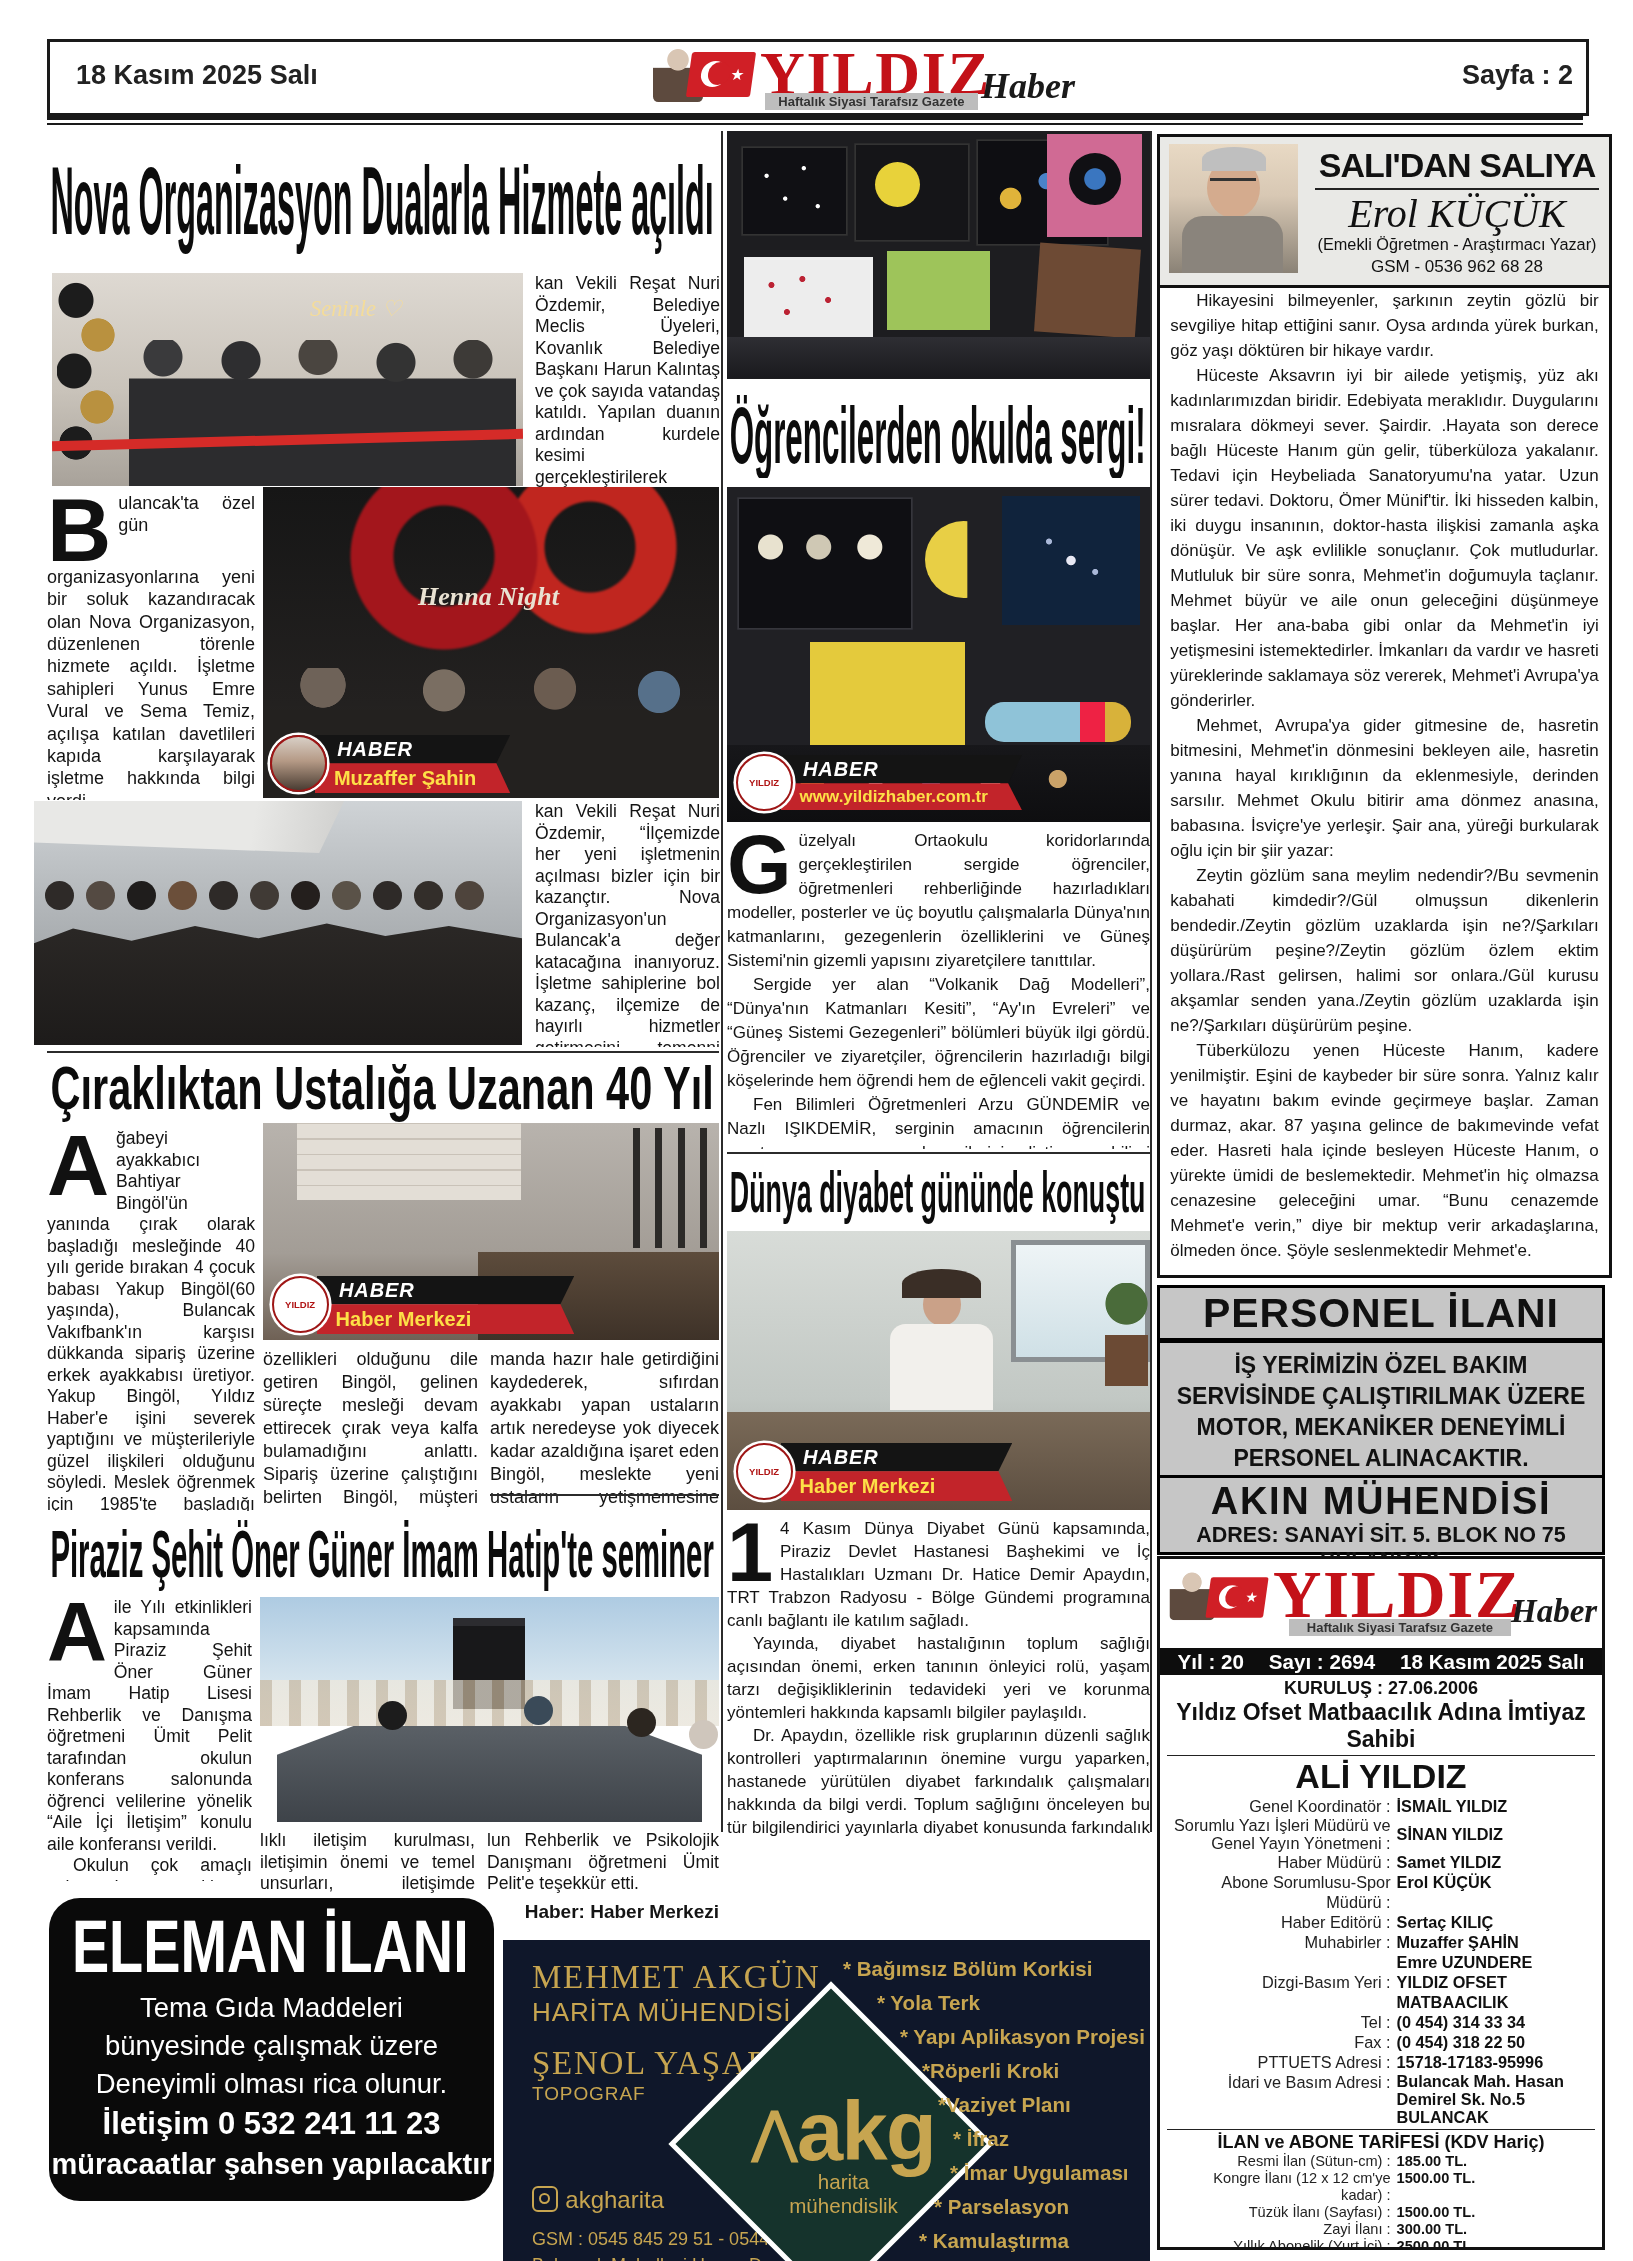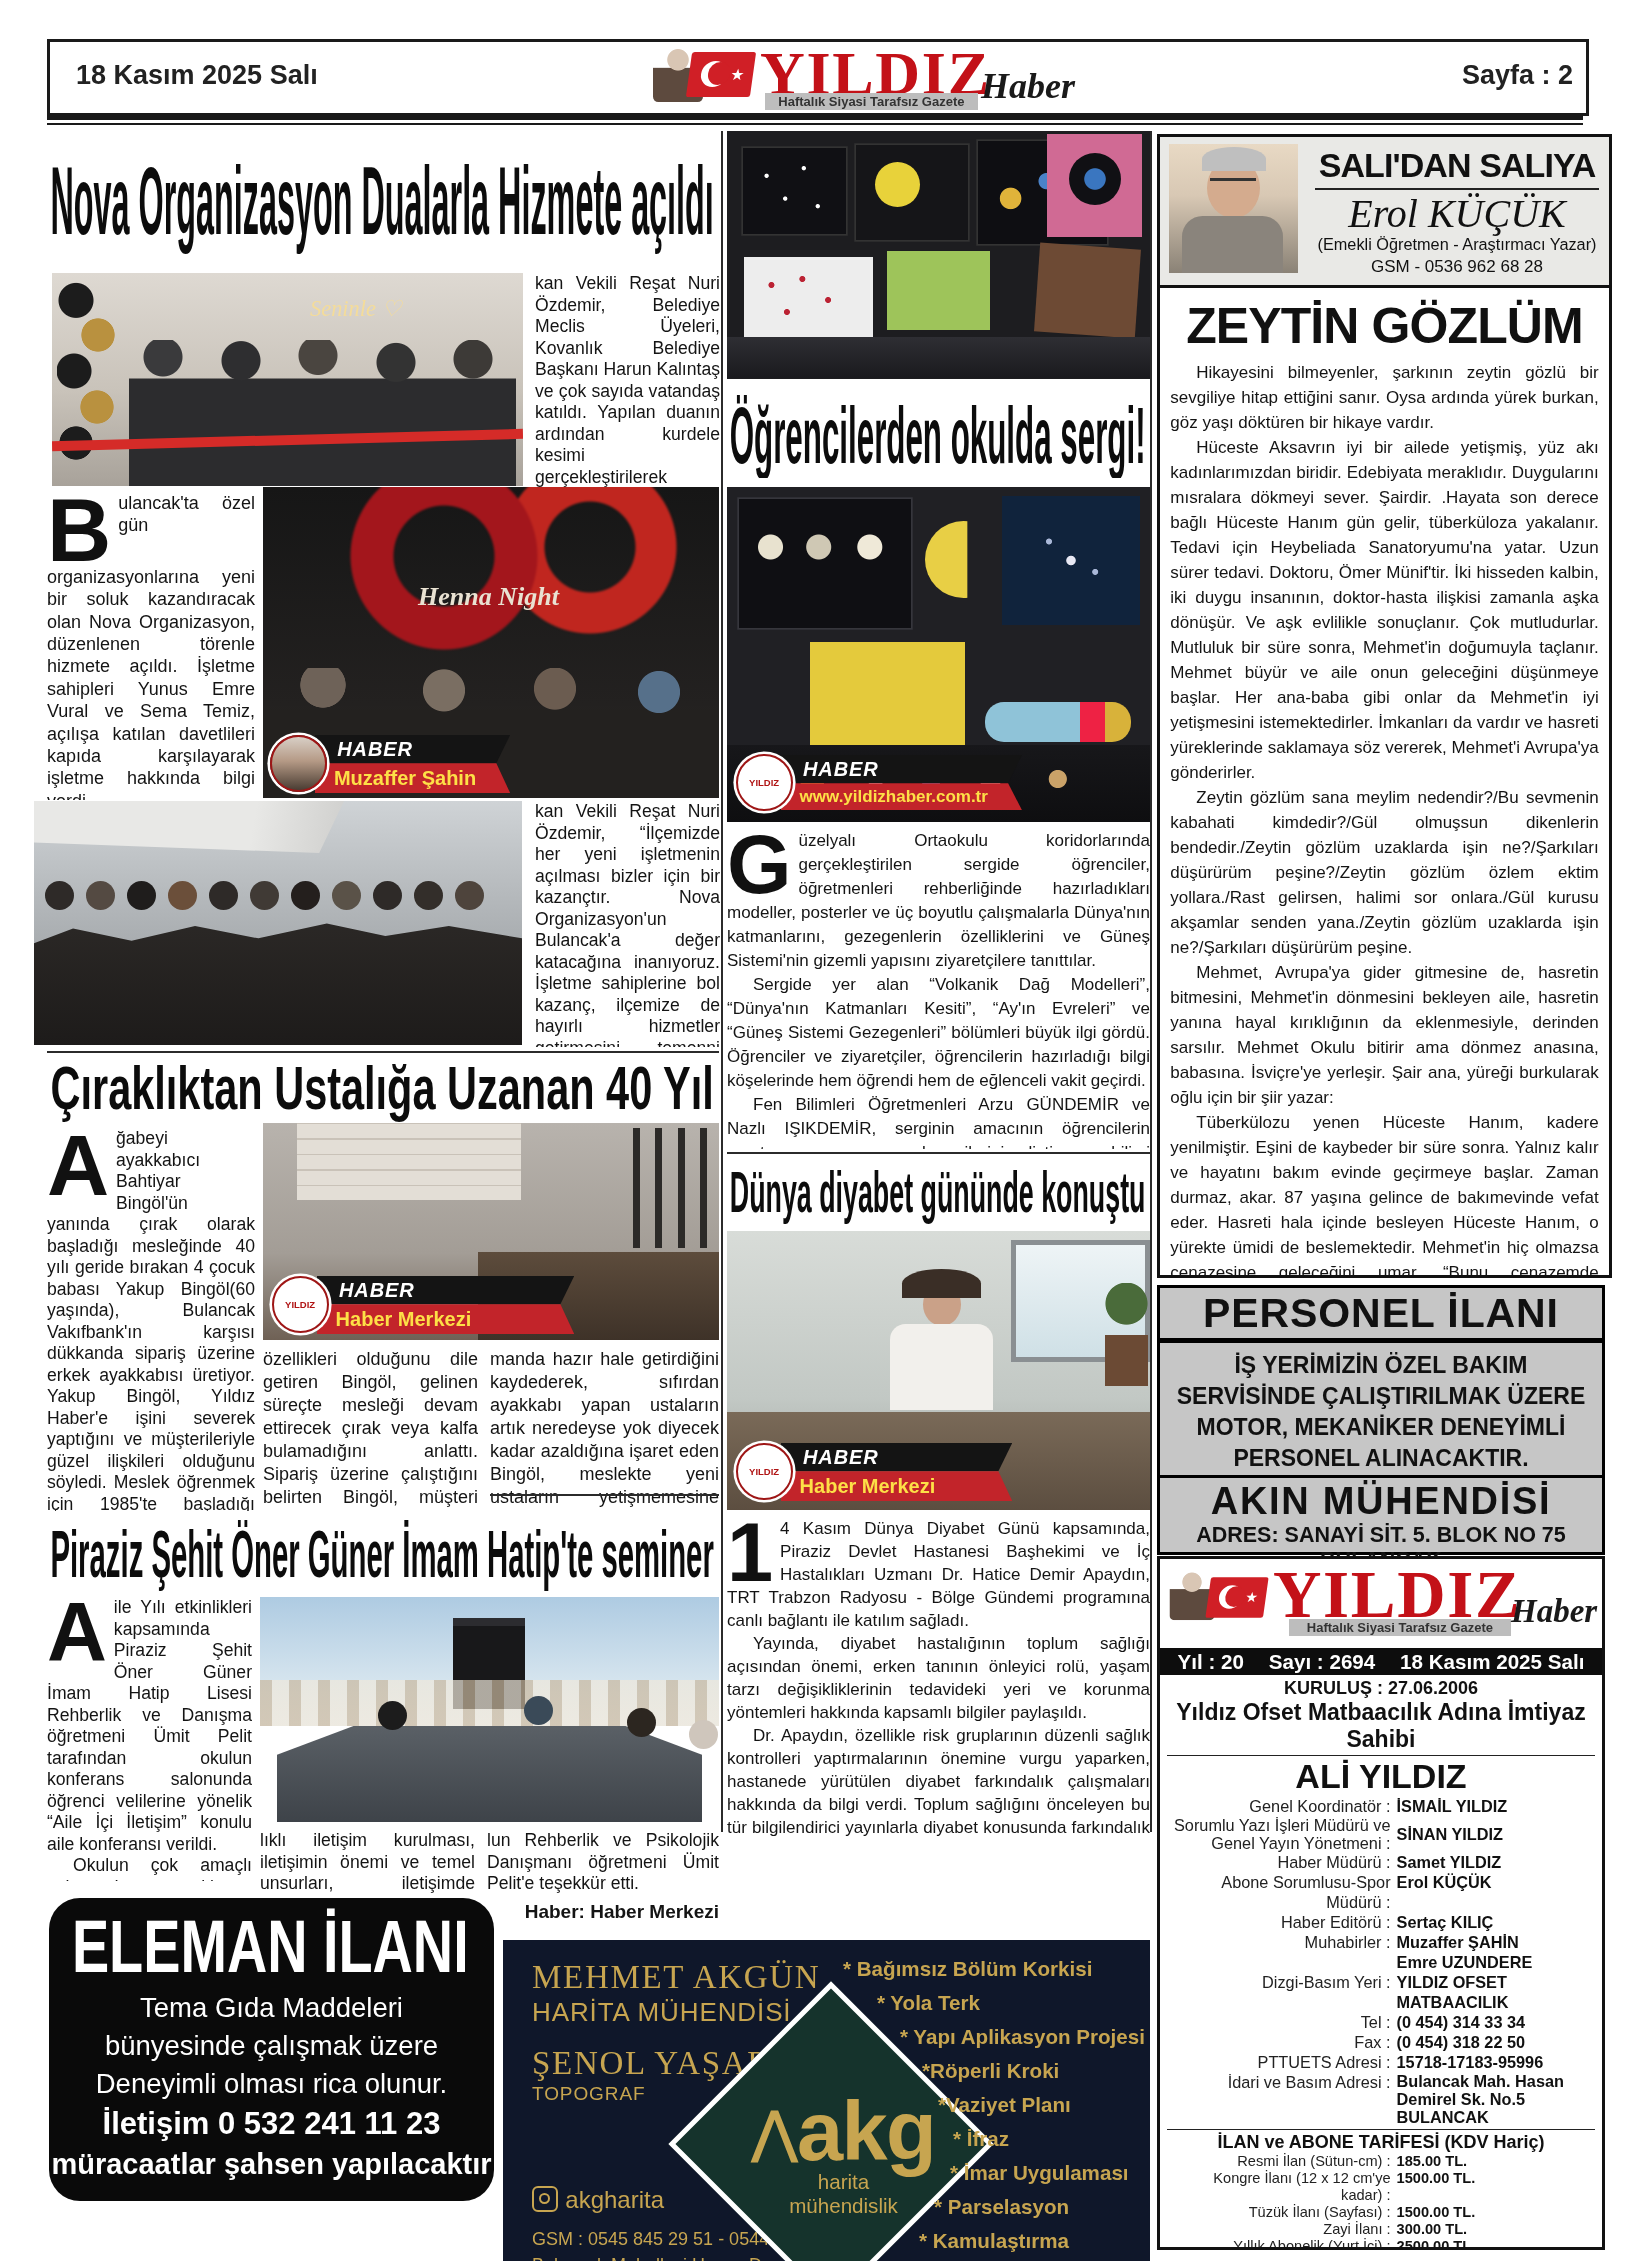--- a/index.html
+++ b/index.html
@@ -283,26 +283,25 @@
       <div class="abs" style="left:33px;top:3.4px;width:64px;height:24px;border-radius:50% 50% 0 0;background:#bfbfbf;"></div>
       <div class="abs" style="left:41px;top:34px;width:46px;height:8.6px;border-top:3.4px solid #333;"></div>
       <div class="abs" style="left:13.8px;top:72px;width:101px;height:57px;border-radius:20.6px 20.6px 0 0;background:#8a847c;"></div>
     </div>
     <div class="abs" style="left:155px;top:8.6px;width:284px;text-align:center;font-size:34px;font-weight:bold;letter-spacing:-0.9px;border-bottom:2.6px solid #222;padding-bottom:3.4px;">SALI'DAN SALIYA</div>
     <div class="abs" style="left:155px;top:53px;width:284px;text-align:center;font-family:'Liberation Serif',serif;font-style:italic;font-size:40px;">Erol KÜÇÜK</div>
     <div class="abs" style="left:155px;top:98px;width:284px;text-align:center;font-size:16.3px;">(Emekli Öğretmen - Araştırmacı Yazar)</div>
     <div class="abs" style="left:155px;top:120px;width:284px;text-align:center;font-size:17px;">GSM - 0536 962 68 28</div>
   </div>
   <div class="abs" style="left:1157px;top:285px;width:449px;height:987px;border:3.4px solid #111;background:#fff;overflow:hidden;">
-    <div style="text-align:center;font-size:50px;font-weight:bold;letter-spacing:-0.9px;margin:8.6px 0 5.2px 0;">ZEYTİN GÖZLÜM</div>
     <div class="jt" style="padding:0 10.3px;font-size:17px;line-height:25px;">
       <p class="ind">Hikayesini bilmeyenler, şarkının zeytin gözlü bir sevgiliye hitap ettiğini sanır. Oysa ardında yürek burkan, göz yaşı döktüren bir hikaye vardır.</p>
       <p class="ind">Hüceste Aksavrın iyi bir ailede yetişmiş, yüz akı kadınlarımızdan biridir. Edebiyata meraklıdır. Duygularını mısralara dökmeyi sever. Şairdir. .Hayata son derece bağlı Hüceste Hanım gün gelir, tüberküloza yakalanır. Tedavi için Heybeliada Sanatoryumu'na yatar. Uzun sürer tedavi. Doktoru, Ömer Münif'tir. İki hisseden kalbin, iki duygu insanının, doktor-hasta ilişkisi zamanla aşka dönüşür. Ve aşk evlilikle sonuçlanır. Çok mutludurlar. Mutluluk bir süre sonra, Mehmet'in doğumuyla taçlanır. Mehmet büyür ve aile onun geleceğini düşünmeye başlar. Her ana-baba gibi onlar da Mehmet'in iyi yetişmesini istemektedirler. İmkanları da vardır ve hasreti yüreklerinde saklamaya söz vererek, Mehmet'i Avrupa'ya gönderirler.</p>
+      <p class="ind">Mehmet, Avrupa'ya gider gitmesine de, hasretin bitmesini, Mehmet'in dönmesini bekleyen aile, hasretin yanına hayal kırıklığının da eklenmesiyle, derinden sarsılır. Mehmet Okulu bitirir ama dönmez anasına, babasına. İsviçre'ye yerleşir. Şair ana, yüreği burkularak oğlu için bir şiir yazar:</p>
       <p class="ind">Zeytin gözlüm sana meylim nedendir?/Bu sevmenin kabahati kimdedir?/Gül olmuşsun dikenlerin bendedir./Zeytin gözlüm uzaklarda işin ne?/Şarkıları düşürürüm peşine?/Zeytin gözlüm özlem ektim yollara./Rast gelirsen, halimi sor onlara./Gül kurusu akşamlar senden yana./Zeytin gözlüm uzaklarda işin ne?/Şarkıları düşürürüm peşine.</p>
-      <p class="ind">Mehmet, Avrupa'ya gider gitmesine de, hasretin bitmesini, Mehmet'in dönmesini bekleyen aile, hasretin yanına hayal kırıklığının da eklenmesiyle, derinden sarsılır. Mehmet Okulu bitirir ama dönmez anasına, babasına. İsviçre'ye yerleşir. Şair ana, yüreği burkularak oğlu için bir şiir yazar:</p>
       <p class="ind">Tüberkülozu yenen Hüceste Hanım, kadere yenilmiştir. Eşini de kaybeder bir süre sonra. Yalnız kalır ve hayatını bakım evinde geçirmeye başlar. Zaman durmaz, akar. 87 yaşına gelince de bakımevinde vefat eder. Hasreti hala içinde besleyen Hüceste Hanım, o yürekte ümidi de beslemektedir. Mehmet'in hiç olmazsa cenazesine geleceğini umar. “Bunu cenazemde Mehmet'e verin,” diye bir mektup verir arkadaşlarına, ölmeden önce. Şöyle seslenmektedir Mehmet'e.</p>
 
     </div>
   </div>
 
   <div class="graybox" style="left:1157px;top:1285px;width:442px;height:50px;display:flex;align-items:center;justify-content:center;">
     <div style="font-size:41px;font-weight:bold;letter-spacing:0.9px;">PERSONEL İLANI</div>
   </div>
   <div class="graybox" style="left:1157px;top:1340px;width:442px;height:131px;text-align:center;padding-top:6.9px;">
     <div style="font-size:23px;font-weight:bold;line-height:31px;padding:0 8.6px;">İŞ YERİMİZİN ÖZEL BAKIM SERVİSİNDE ÇALIŞTIRILMAK ÜZERE MOTOR, MEKANİKER DENEYİMLİ PERSONEL ALINACAKTIR.</div>

